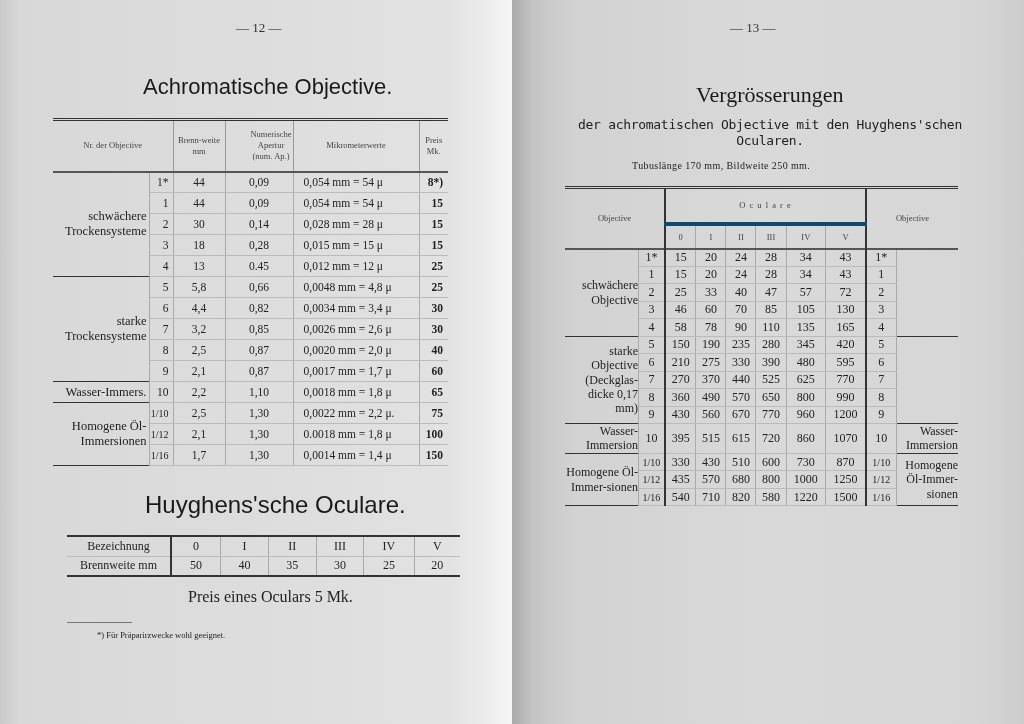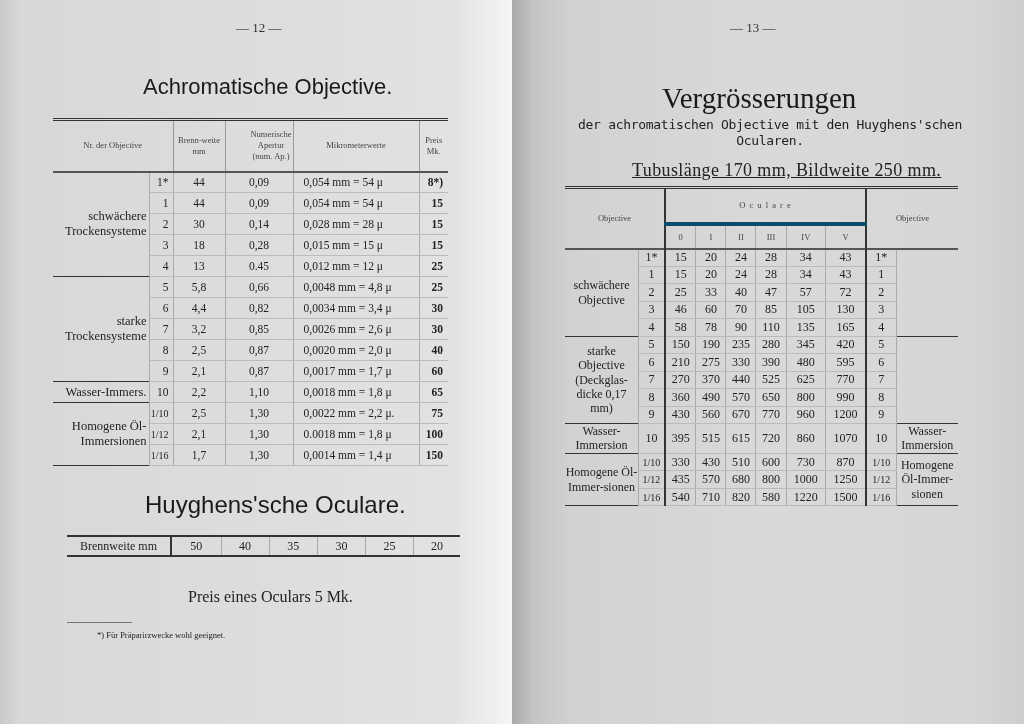--- a/index.html
+++ b/index.html
@@ -23,21 +23,21 @@
   #tbl-objectives tr.sep td { border-top: 1.5px solid #333; }
   
   #tbl-oculars { left: 67px; top: 535px; width: 393px; font-size: 12px; border-top: 2px solid #333; border-bottom: 2px solid #333; }
   #tbl-oculars td { height: 20px; border-right: 1px solid #aaa; border-bottom: 1px solid #bbb; }
   #tbl-oculars td.lbl { border-right: 2px solid #333; width: 104px; }
   #tbl-oculars td:last-child { border-right: none; }
   
   #tbl-mag { left: 565px; top: 186px; width: 393px; font-size: 12px; border-top: 3px double #333; border-bottom: 1.5px solid #333; }
   #tbl-mag th { font-size: 8.5px; color: #444; font-weight: normal; }
   #tbl-mag td { height: 17.5px; border-right: 1px solid #aaa; border-bottom: 1px solid #bbb; }
-  #tbl-mag td.grp { border-bottom: none; font-size: 12px; line-height: 1.2; }
+  #tbl-mag td.grp { border-bottom: none; font-size: 12px; line-height: 1.2; text-align: right; }
   #tbl-mag .thick-l { border-left: 2px solid #333; }
   #tbl-mag .thick-r { border-right: 2px solid #333; }
   #tbl-mag tr.sep td { border-top: 1.5px solid #333; }
   .frac { font-size: 10px; }
 </style>
 </head>
 <body>
 
 <div class="page" id="page-left">
   <div class="pnum" style="left:236px;">— 12 —</div>
@@ -156,42 +156,51 @@
           <td class="mic">0,0014 mm = 1,4 μ</td>
           <td class="price">150</td>
         </tr>
       </tbody>
   </table>
 
   <div class="title" style="left:145px; top:491px; font-size:24px;">Huyghens'sche Oculare.</div>
 
   <table id="tbl-oculars">
     <tbody>
+        <tr>
+      <td class="lbl">Bezeichnung</td>
+      <td>0</td>
+      <td>I</td>
+      <td>II</td>
+      <td>III</td>
+      <td>IV</td>
+      <td>V</td>
+    </tr>
     <tr>
       <td class="lbl">Brennweite mm</td>
       <td>50</td>
       <td>40</td>
       <td>35</td>
       <td>30</td>
       <td>25</td>
       <td>20</td>
     </tr>
   </tbody>
     </table>
 
   <div style="position:absolute; left:188px; top:588px; font-size:16px;">Preis eines Oculars 5 Mk.</div>
   <div style="position:absolute; left:67px; top:622px; width:65px; border-top:1px solid #777;"></div>
   <div style="position:absolute; left:97px; top:630px; font-size:8.5px;">*) Für Präparirzwecke wohl geeignet.</div>
 </div>
 
 <div class="page" id="page-right">
   <div class="pnum" style="left:218px;text-align:right;">— 13 —</div>
-  <div class="title" style="left:150px; top:82px; font-size:29px; font-family:'Liberation Serif','DejaVu Serif',serif;">Vergrösserungen</div>
+  <div class="title" style="left:184px; top:82px; font-size:22px; font-family:'Liberation Serif','DejaVu Serif',serif;">Vergrösserungen</div>
   <div style="position:absolute; left:62px; top:117px; width:392px; text-align:center; font-size:13px; line-height:1.25; font-family:'DejaVu Sans Mono','Liberation Mono',monospace; letter-spacing:-0.3px;">der achromatischen Objective mit den Huyghens'schen Ocularen.</div>
-  <div style="position:absolute; left:120px; top:160px; font-size:18px; letter-spacing:0.4px;text-decoration:underline;">Tubuslänge 170 mm, Bildweite 250 mm.</div>
+  <div style="position:absolute; left:120px; top:160px; font-size:10px; letter-spacing:0.4px;">Tubuslänge 170 mm, Bildweite 250 mm.</div>
 </div>
 
 <table id="tbl-mag">
   <thead>
     <tr>
       <th colspan="2" rowspan="2" style="width:100px; border-right:2px solid #333;">Objective</th>
       <th colspan="6" style="height:36px; letter-spacing:1px; border-bottom:4px solid #0c4a6e;">O c u l a r e</th>
       <th colspan="2" rowspan="2" style="border-left:2px solid #333;">Objective</th>
     </tr>
     <tr style="border-bottom:2px solid #555;">

